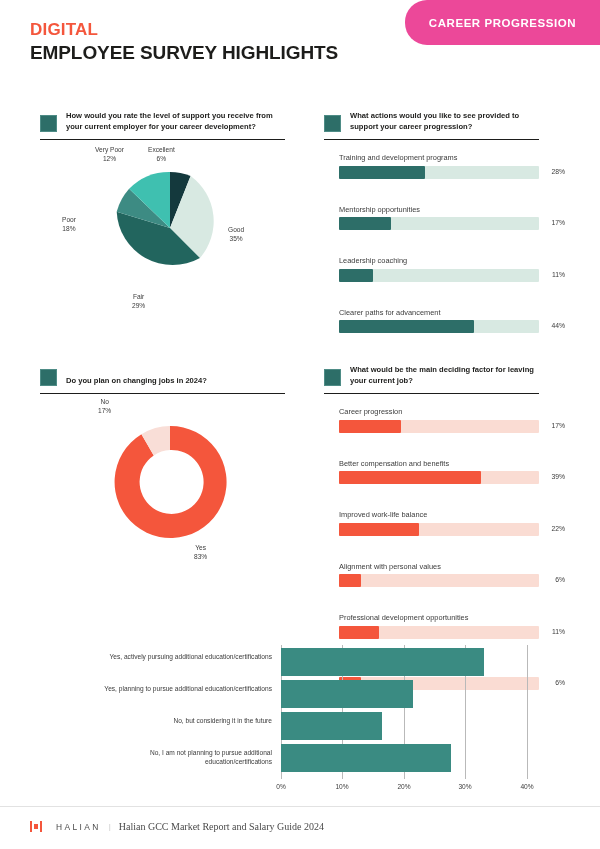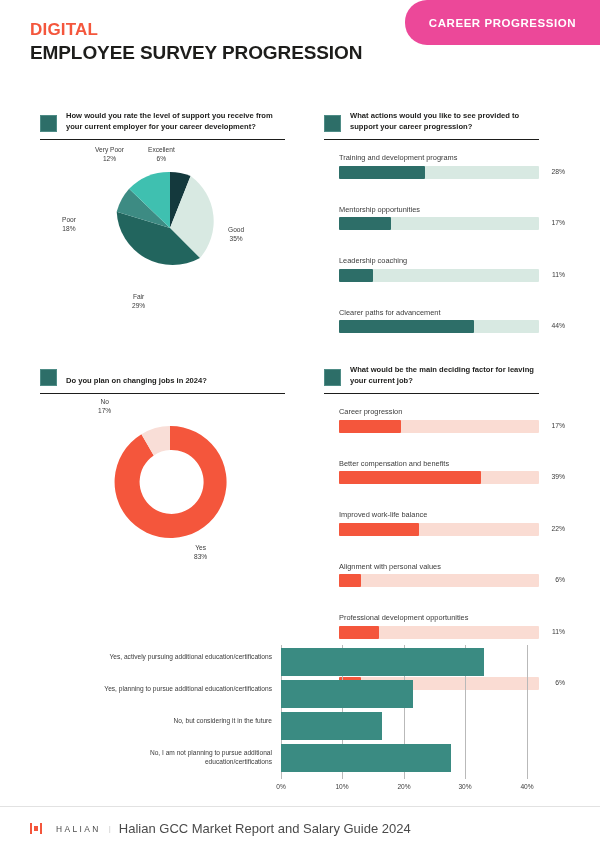--- a/index.html
+++ b/index.html
@@ -65,32 +65,32 @@
   .btick{position:absolute;font-size:6.6px;color:#3b3b3b;text-align:center;}
 
   
   .foot-rule{position:absolute;left:0;top:806px;width:600px;height:1px;background:#e2e2e2;}
   .foot{position:absolute;left:30px;top:821px;display:flex;align-items:center;gap:6px;}
   .logomark{display:flex;align-items:center;gap:1.6px;height:11px;}
   .lbar{width:2.2px;height:11px;background:#f4563c;}
   .lsq{width:4.5px;height:4.5px;background:#f4563c;}
   .logotext{font-size:8.4px;letter-spacing:2.4px;color:#4a4a4a;padding-left:8px;}
   .footsep{color:#c8c8c8;font-size:8px;margin:0 2px;}
-  .foottext{font-size:13px;color:#4a4a4a;}
+  .foottext{font-size:10px;color:#4a4a4a;font-family:Liberation Serif, serif;}
 </style>
 </head>
 <body>
 
 <div class="page">
 
   <div class="hdr-badge">
     <span>CAREER PROGRESSION</span>
   </div>
   <div class="kicker">DIGITAL</div>
-  <div class="title">EMPLOYEE SURVEY PROGRESSION</div>
+  <div class="title">EMPLOYEE SURVEY HIGHLIGHTS</div>
 
   <div class="panel" style="left:40px;top:110px;width:245px;">
     <div class="qhead">
       <div class="sq"></div>
       <div class="qtext">How would you rate the level of support you receive from your current employer for your career development?</div>
     </div>
     <div class="rule"></div>
   </div>
 
   <div style="position:absolute;left:110px;top:168px;width:120px;height:120px;">

